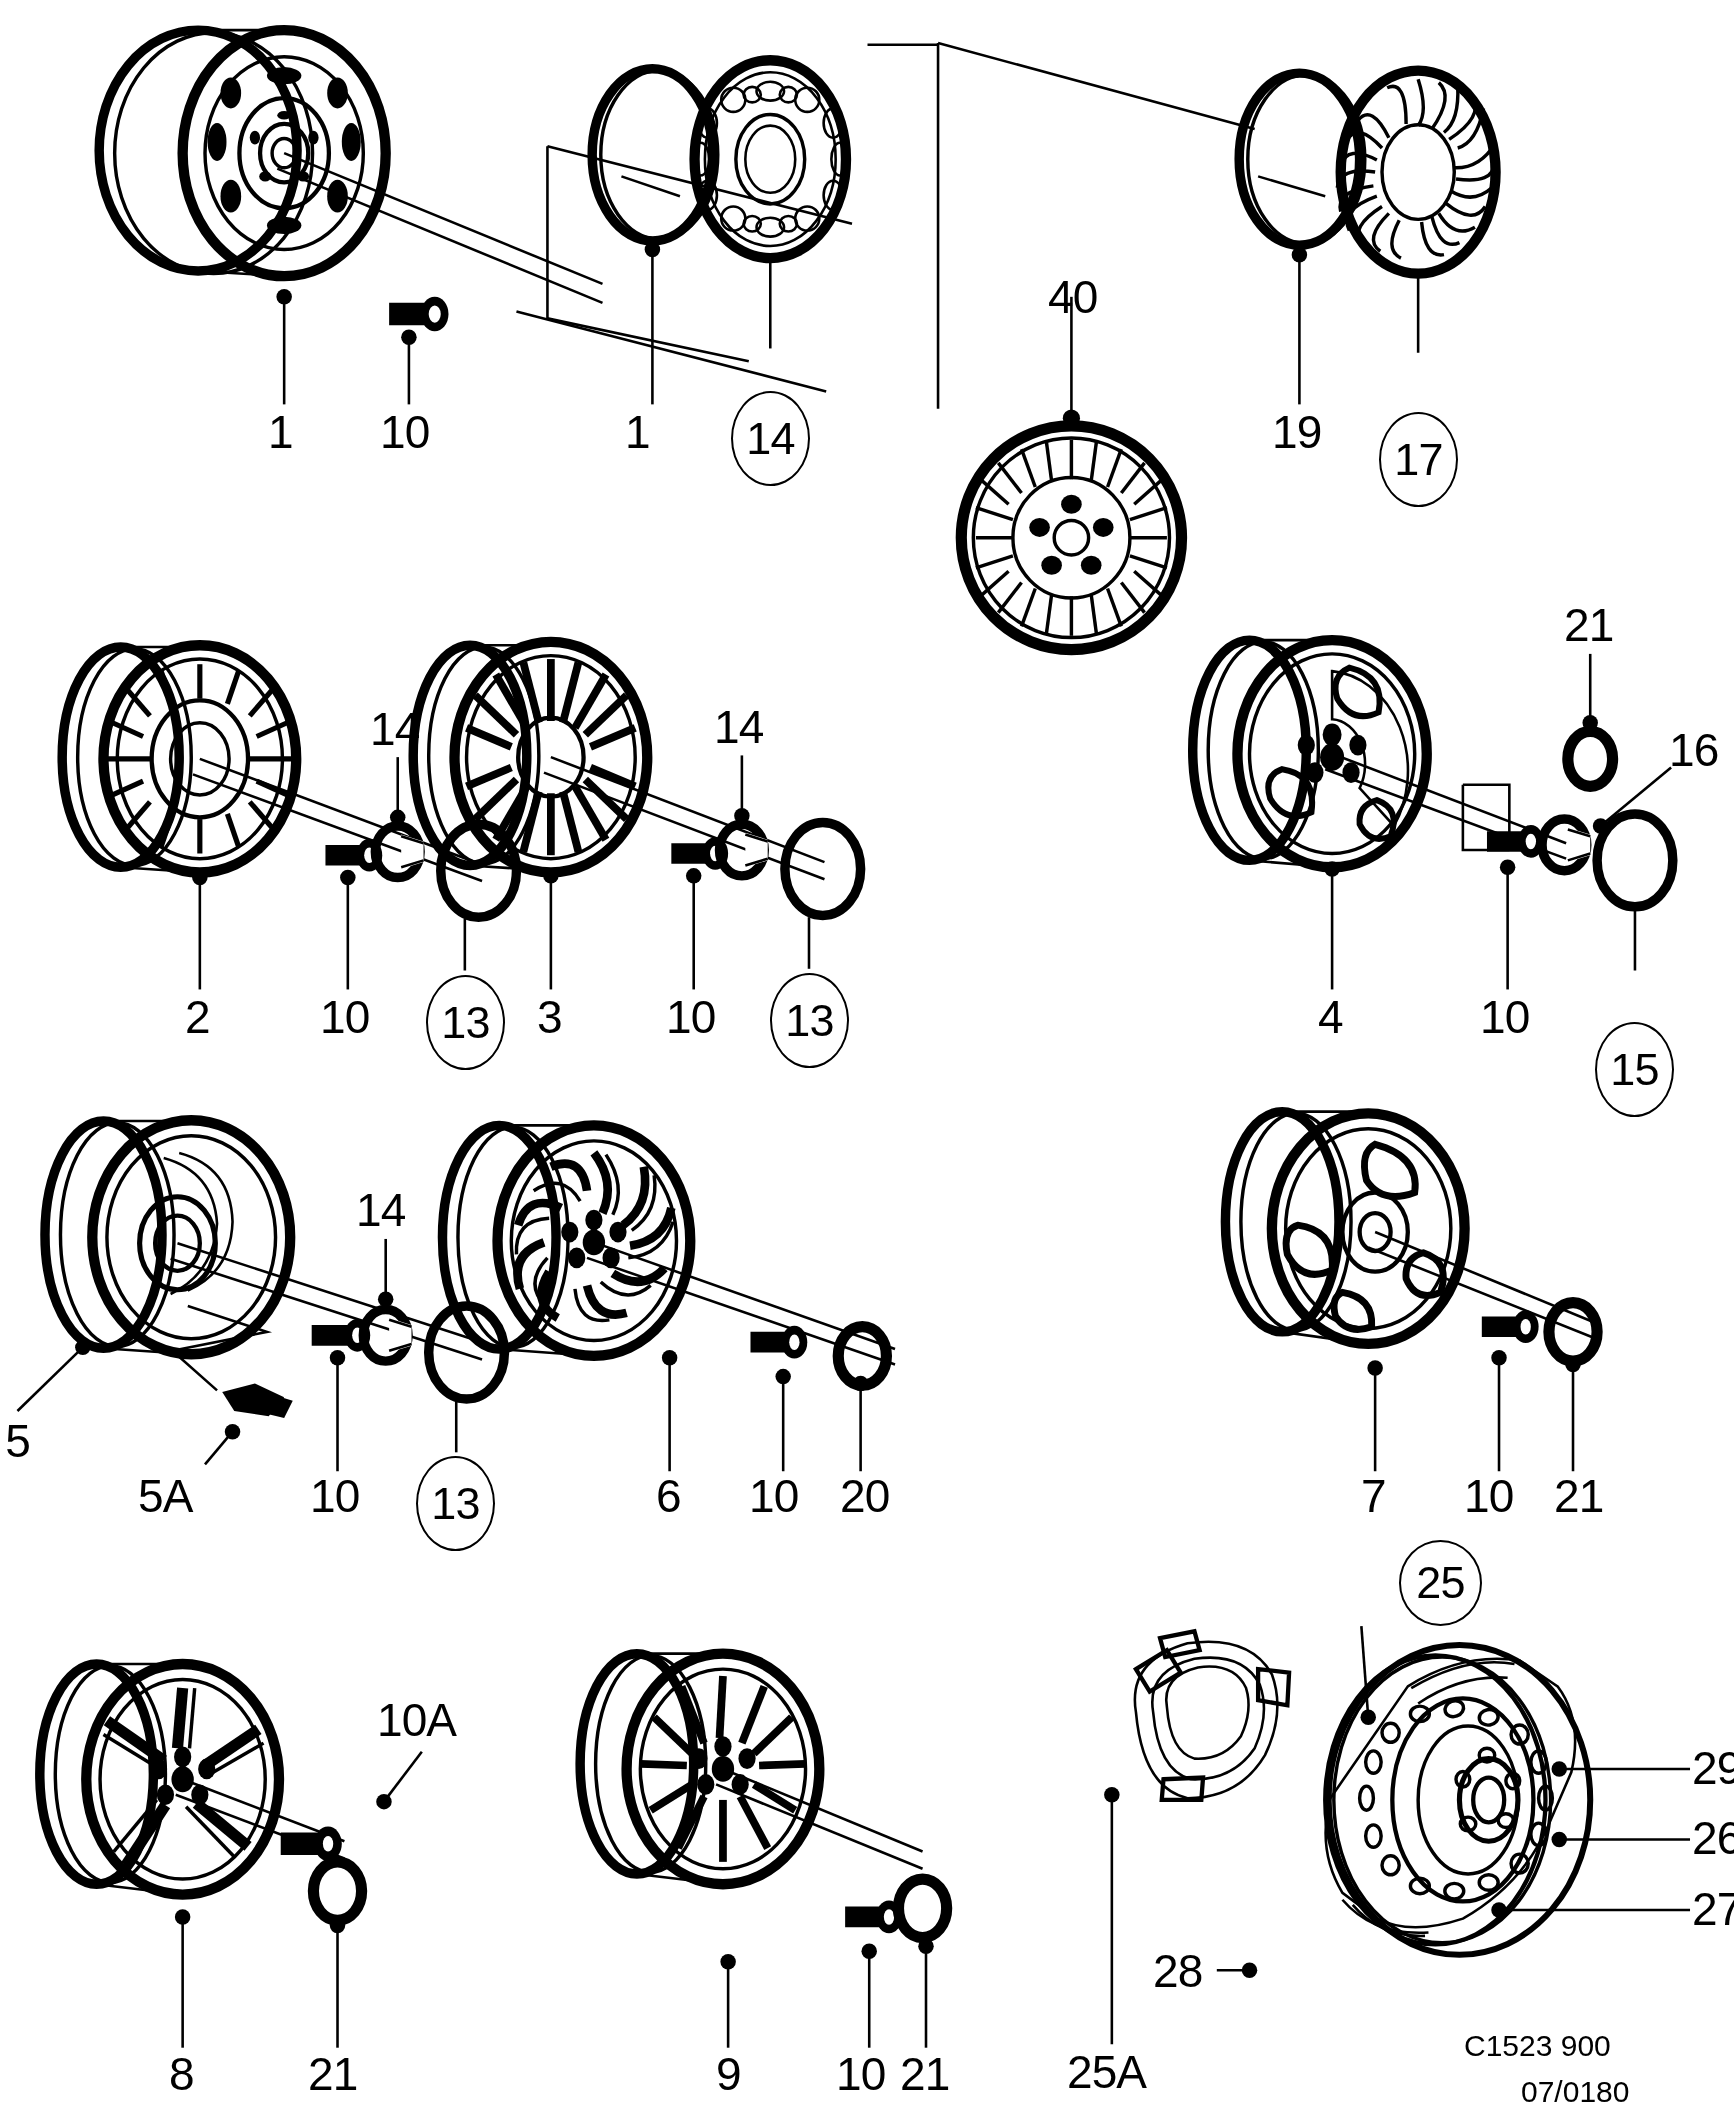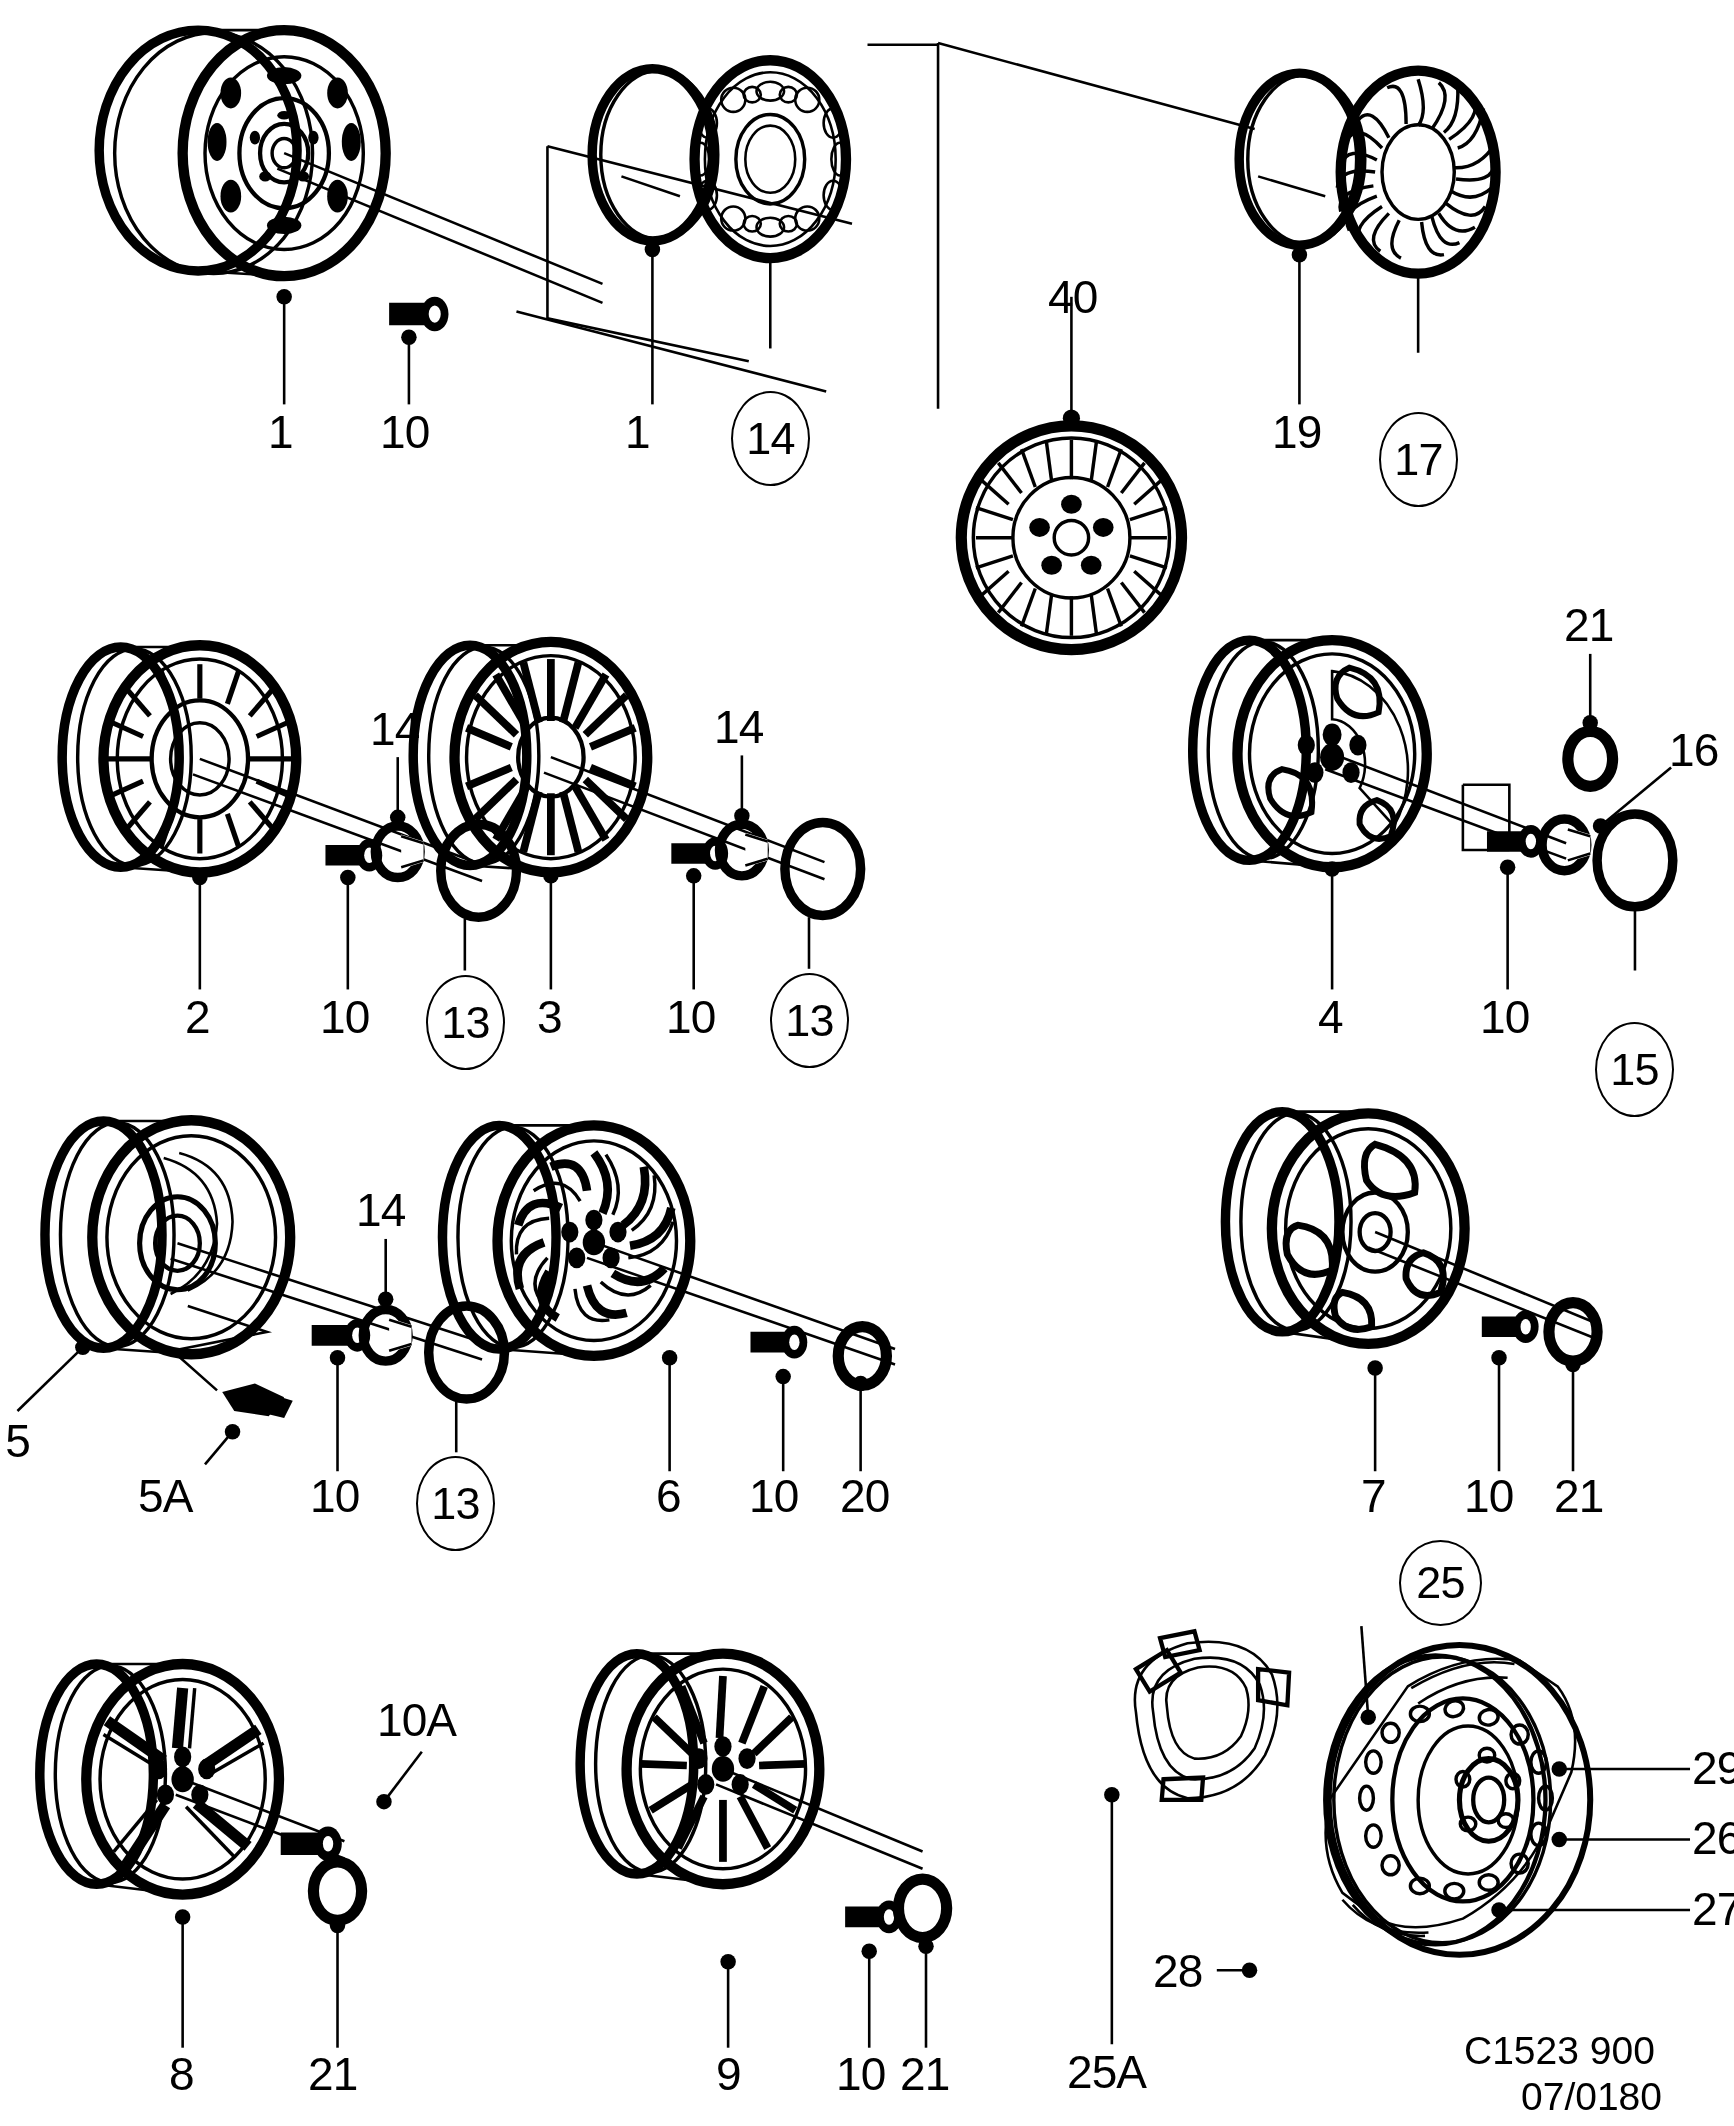--- a/index.html
+++ b/index.html
@@ -15,21 +15,21 @@
     font-weight:400;letter-spacing:-0.9px;
   }
   .cir{
     position:absolute;border:2.6px solid #000;border-radius:50%;
     display:flex;align-items:center;justify-content:center;
     font-family:"Liberation Sans", sans-serif;font-size:45px;color:#000;
     width:72px;height:72px;box-sizing:border-box;letter-spacing:-0.9px;
   }
   .foot{
     position:absolute;font-family:"Liberation Sans", sans-serif;
-    font-size:39px;color:#000;white-space:nowrap;letter-spacing:0px;
+    font-size:30px;color:#000;white-space:nowrap;letter-spacing:0px;
   }
   svg{position:absolute;top:0;left:0;}
   .ln{stroke:#000;stroke-width:3;fill:none;}
   .dot{fill:#000;}
 </style>
 </head>
 <body>
 
 <div id="sheet">
 

